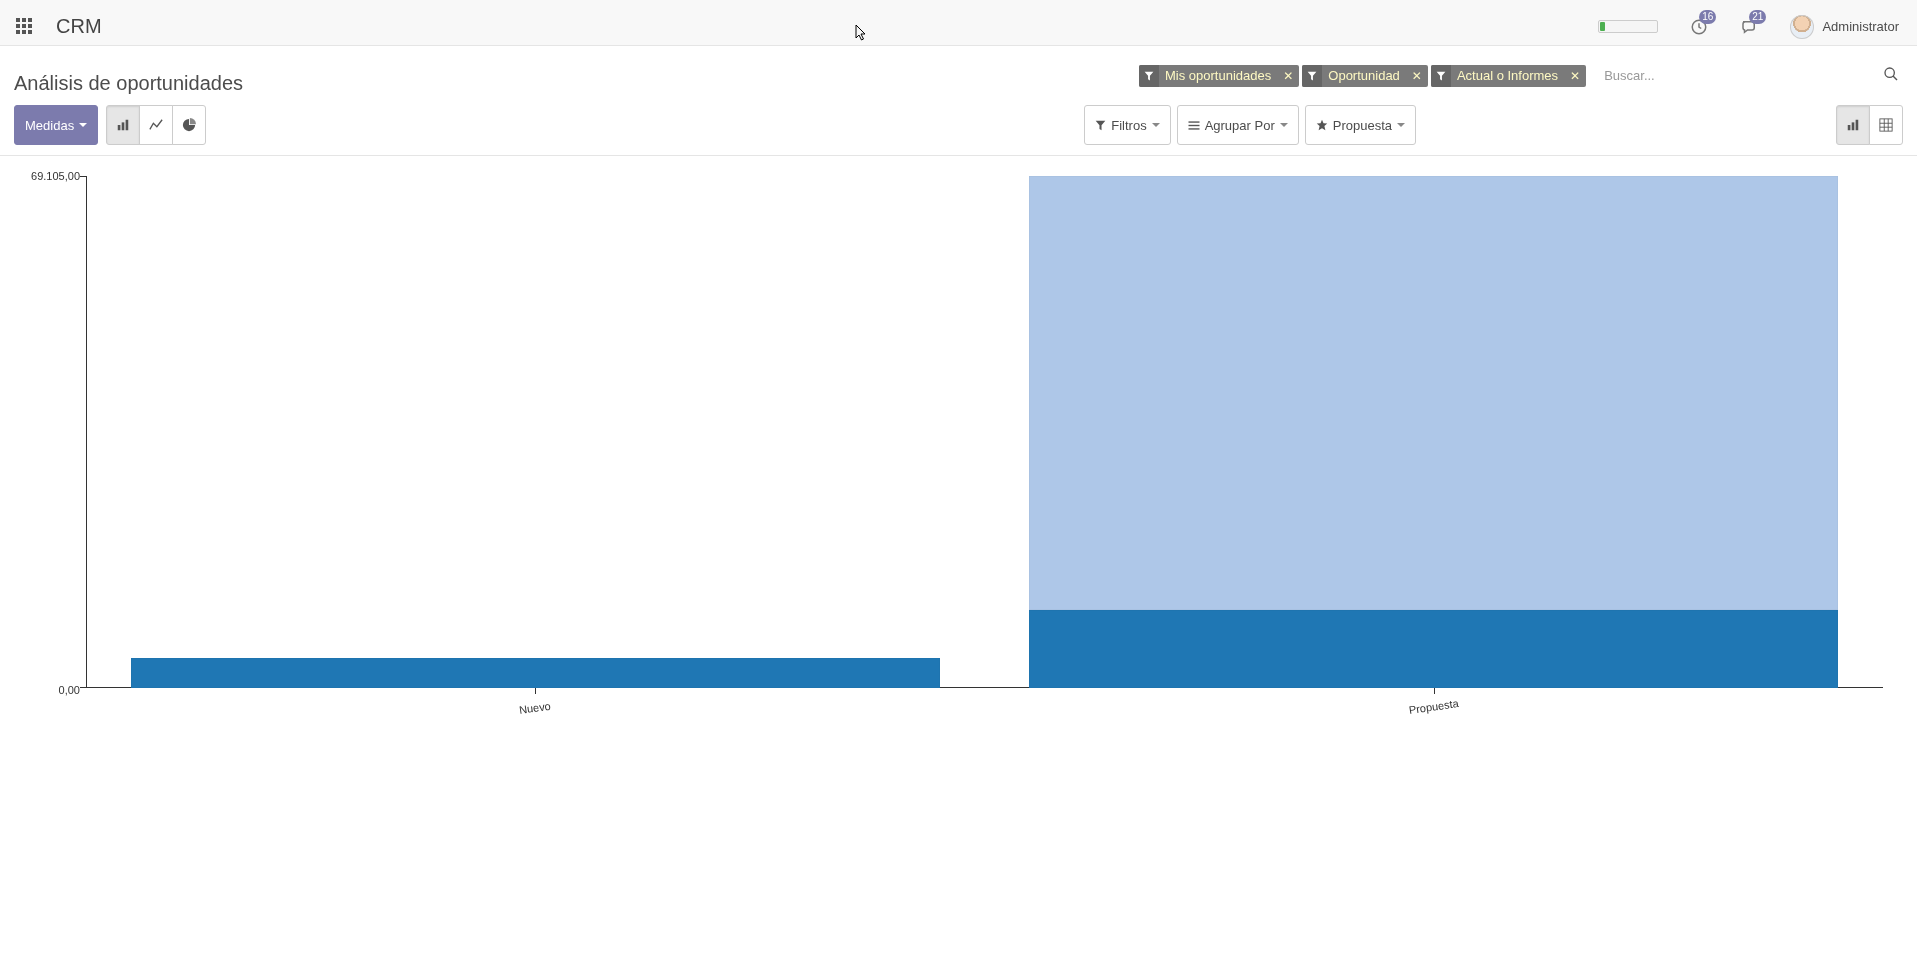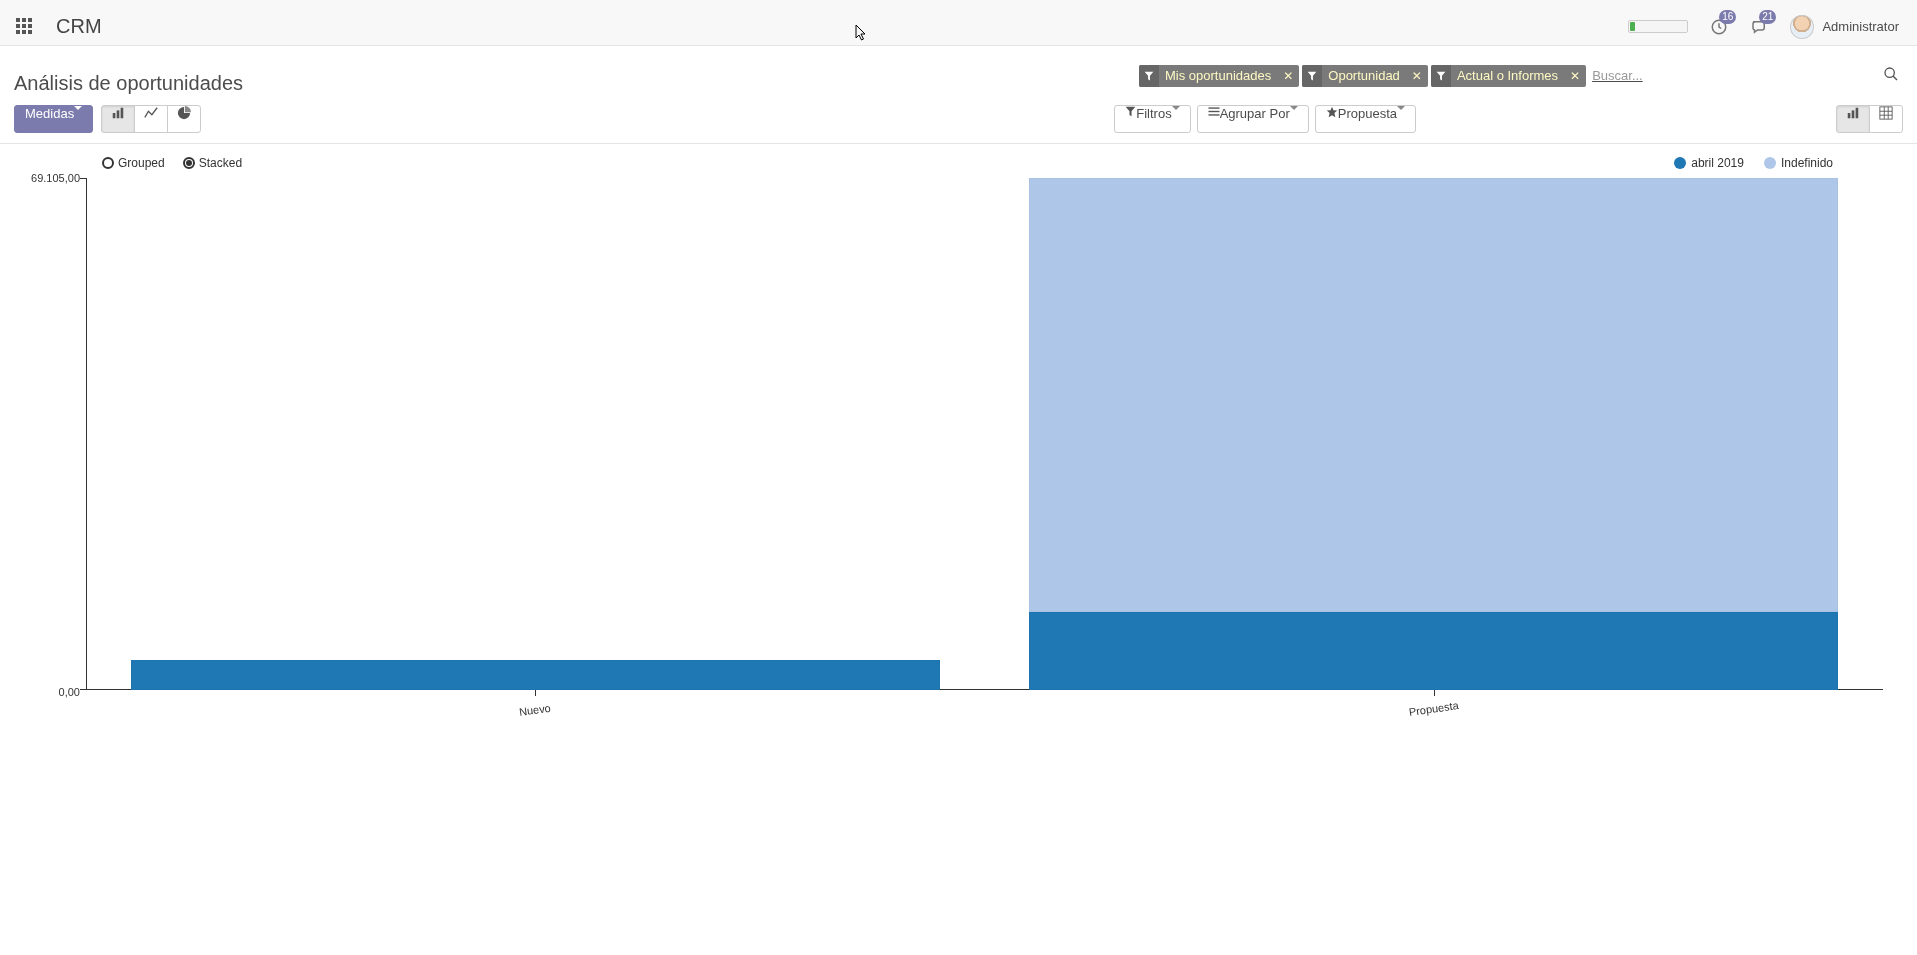--- a/index.html
+++ b/index.html
@@ -51,21 +51,21 @@
   display: inline-block;
   width: 0; height: 0;
   border-left: 4px solid transparent;
   border-right: 4px solid transparent;
   border-top: 4px solid #888;
 }
 .navbar-right {
   margin-left: auto;
   display: flex;
   align-items: center;
-  gap: 22px;
+  gap: 32px;
 }
 .progress-pill {
   width: 60px; height: 13px;
   border: 1px solid #ccc;
   border-radius: 2px;
   background: #f5f5f5;
   position: relative;
 }
 .progress-pill::before {
   content: "";
@@ -144,45 +144,45 @@
   font-size: 12px;
   height: 100%;
   display: flex;
   align-items: center;
 }
 .search-input {
   flex: 1;
   border: none;
   outline: none;
   font-size: 13px;
-  padding: 3px 6px;
+  padding: 3px 18px;
   background: transparent;
   color: #4c4c4c;
-  text-decoration: underline;
 }
 .search-input::placeholder { color: #999; }
 .search-btn {
   color: #555;
   cursor: pointer;
   padding: 0 4px;
 }
 .cp-row2 {
   display: flex;
   align-items: center;
   padding: 4px 14px 10px;
 }
 .btn {
   border: 1px solid #ccc;
   background: #fff;
   color: #4c4c4c;
   font-size: 13px;
-  height: 28px;
+  height: 40px;
   padding: 0 10px;
   display: inline-flex;
-  align-items: flex-start;
+  align-items: center;
+  gap: 5px;
   cursor: pointer;
   border-radius: 3px;
 }
 .btn.primary {
   background: #7C7BAD;
   border-color: #7C7BAD;
   color: #fff;
 }
 .btn.primary .caret { border-top-color: #fff; }
 .btn.active {
@@ -467,42 +467,20 @@
         <svg width="14" height="14" viewBox="0 0 16 16" fill="none" stroke="#555" stroke-width="1">
             <rect x="1" y="1" width="14" height="14"></rect>
             <path d="M1 6h14M1 10.5h14M6 1v14M10.5 1v14"></path>
           </svg>
       </button>
     </div>
   </div>
 </div>
 
 <div class="chart-area">
-  <div class="chart-controls">
-    <div class="stack-toggle">
-      <label>
-        <span class="radio-dot"></span>
-        <span>Grouped</span>
-      </label>
-      <label>
-        <span class="radio-dot filled"></span>
-        <span>Stacked</span>
-      </label>
-    </div>
-    <div class="legend">
-      <div class="legend-item">
-        <span class="legend-dot" style="background:#1f77b4"></span>
-        <span>abril 2019</span>
-      </div>
-      <div class="legend-item">
-        <span class="legend-dot" style="background:#aec7e8"></span>
-        <span>Indefinido</span>
-      </div>
-    </div>
-  </div>
 
   <div class="plot">
     <div class="y-axis-line"></div>
     <div class="x-axis-line"></div>
 
     <span class="y-tick" style="top:0">69.105,00</span>
     <span class="y-tick-line" style="top:0"></span>
     <span class="y-tick" style="bottom:20px;transform:none">0,00</span>
     <span class="y-tick-line" style="bottom:28px"></span>
 

